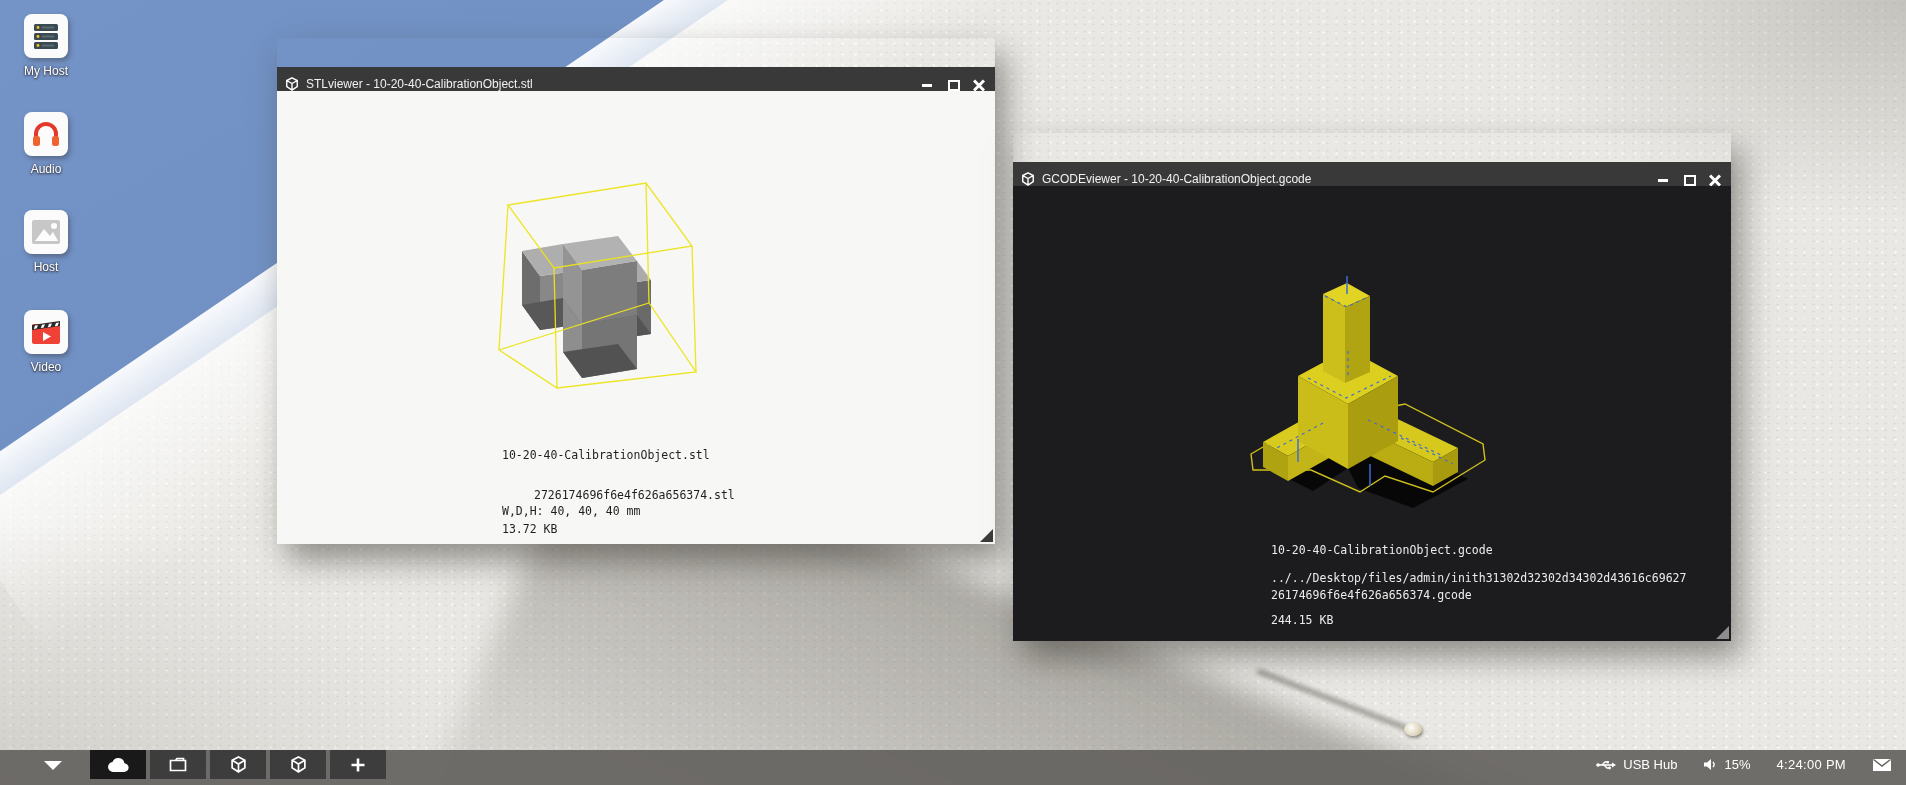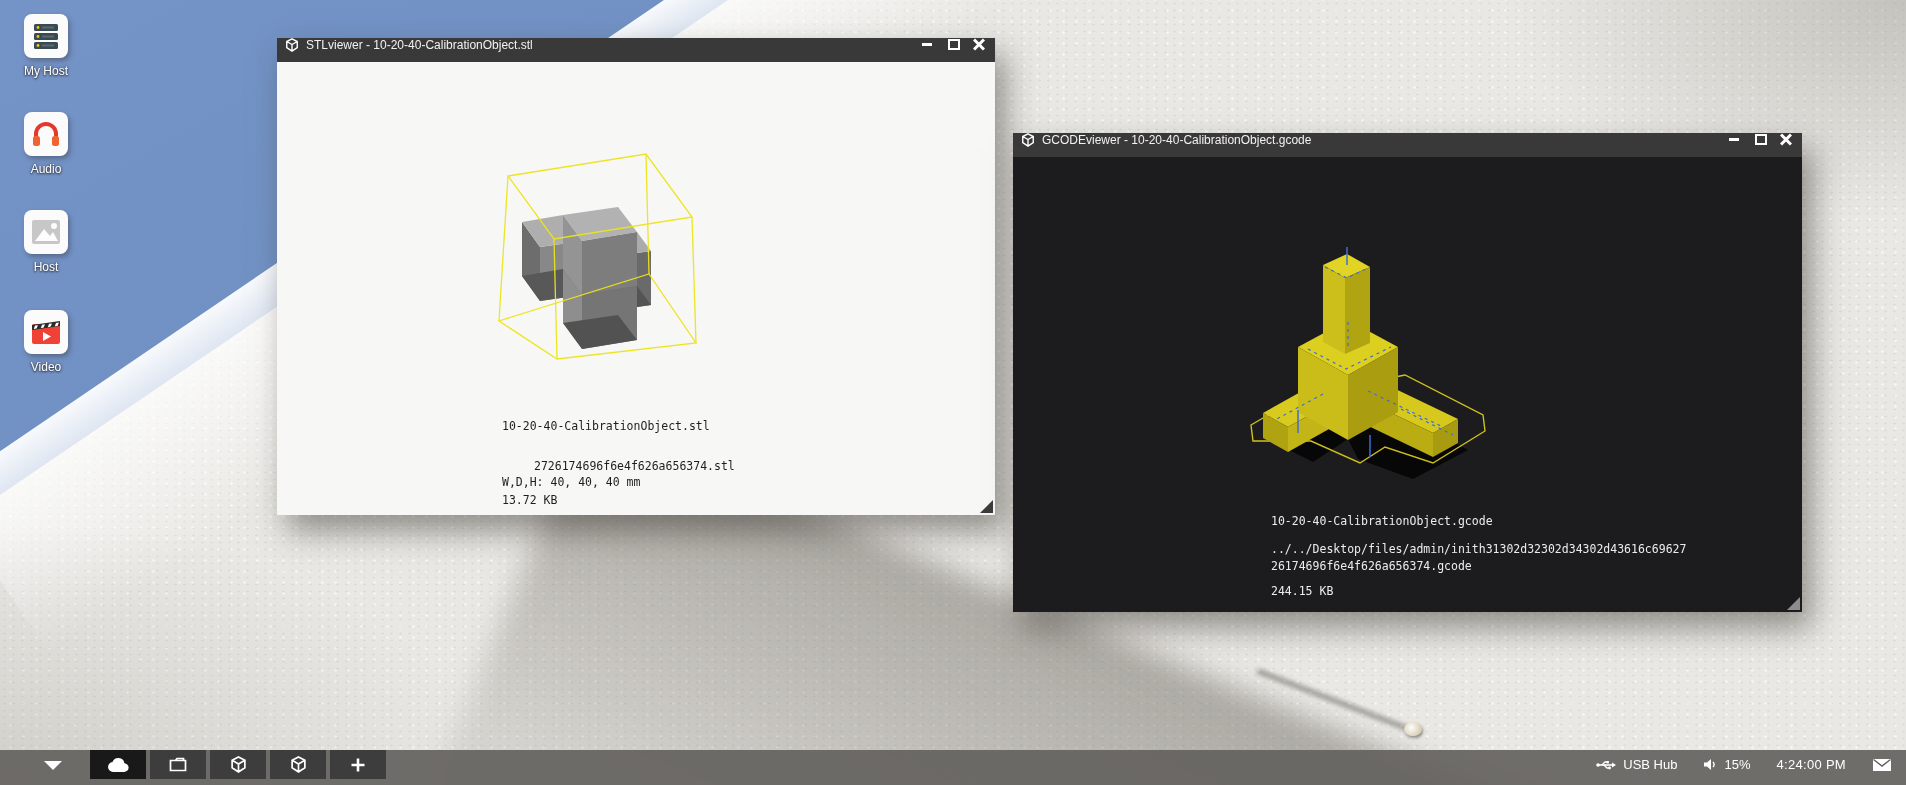--- a/index.html
+++ b/index.html
@@ -33,21 +33,21 @@
 
   
   .icon-item { position:absolute; left:8px; width:76px; text-align:center; cursor:default; }
   .icon-tile { width:44px; height:44px; margin:0 auto; background:#fbfbfb; border-radius:8px;
     box-shadow:2px 3px 5px rgba(60,60,70,0.45); display:flex; align-items:center; justify-content:center; }
   .icon-label { margin-top:6px; font-size:12px; color:#fff;
     text-shadow:0 1px 2px rgba(45,45,55,0.95), 0 0 3px rgba(45,45,55,0.8); }
 
   
   .window { position:absolute; box-shadow:10px 16px 30px rgba(55,52,46,0.5); }
-  .titlebar { height:24px; background:#393939; display:flex; align-items:flex-start; padding:0 8px; gap:7px; }
+  .titlebar { height:24px; background:#393939; display:flex; align-items:flex-end; padding:0 8px; gap:7px;margin-top:29px; }
   .titlebar .title { color:#f2f2f2; font-size:12px; white-space:nowrap; overflow:hidden; flex:1 1 auto; }
   .win-controls { display:flex; align-items:center; gap:14px; padding-right:2px; }
   .ctrl { width:12px; height:12px; position:relative; cursor:pointer; }
   .ctrl-min::after { content:""; position:absolute; left:1px; right:1px; top:5px; height:3px; background:#fff; }
   .ctrl-max::after { content:""; position:absolute; left:1px; top:1px; width:8px; height:7px; border:2px solid #fff; }
   .ctrl-close::before,.ctrl-close::after { content:""; position:absolute; left:-1px; top:5px; width:14px; height:3px; background:#fff; }
   .ctrl-close::before { transform:rotate(45deg); }
   .ctrl-close::after { transform:rotate(-45deg); }
   .win-content { position:relative; width:100%; overflow:hidden; }
   .stl .win-content { height:453px; background:#f7f7f5; }
@@ -183,21 +183,21 @@
         </g>
       </svg>
       <div class="info-line" style="top:356px;">10-20-40-CalibrationObject.stl</div>
       <div class="info-line" style="top:396px;margin-left:32px;">2726174696f6e4f626a656374.stl</div>
       <div class="info-line" style="top:412px;">W,D,H: 40, 40, 40 mm</div>
       <div class="info-line" style="top:430px;">13.72 KB</div>
       <div class="resize-grip"></div>
     </div>
   </div>
 
-  <div class="window gcode" style="left:1013px; top:133px; width:789px;">
+  <div class="window gcode" style="left:1013px; top:133px; width:718px;">
     <div class="titlebar">
       <svg width="14" height="14" viewBox="0 0 16 16">
         <path d="M8 1 L14 4 L14 11 L8 15 L2 11 L2 4 Z M2 4 L8 7.5 L14 4 M8 7.5 L8 15" fill="none" stroke="#fff" stroke-width="1.6"></path>
       </svg>
       <span class="title">GCODEviewer - 10-20-40-CalibrationObject.gcode</span>
       <span class="win-controls">
         <span class="ctrl ctrl-min"></span>
         <span class="ctrl ctrl-max"></span>
         <span class="ctrl ctrl-close"></span>
       </span>

